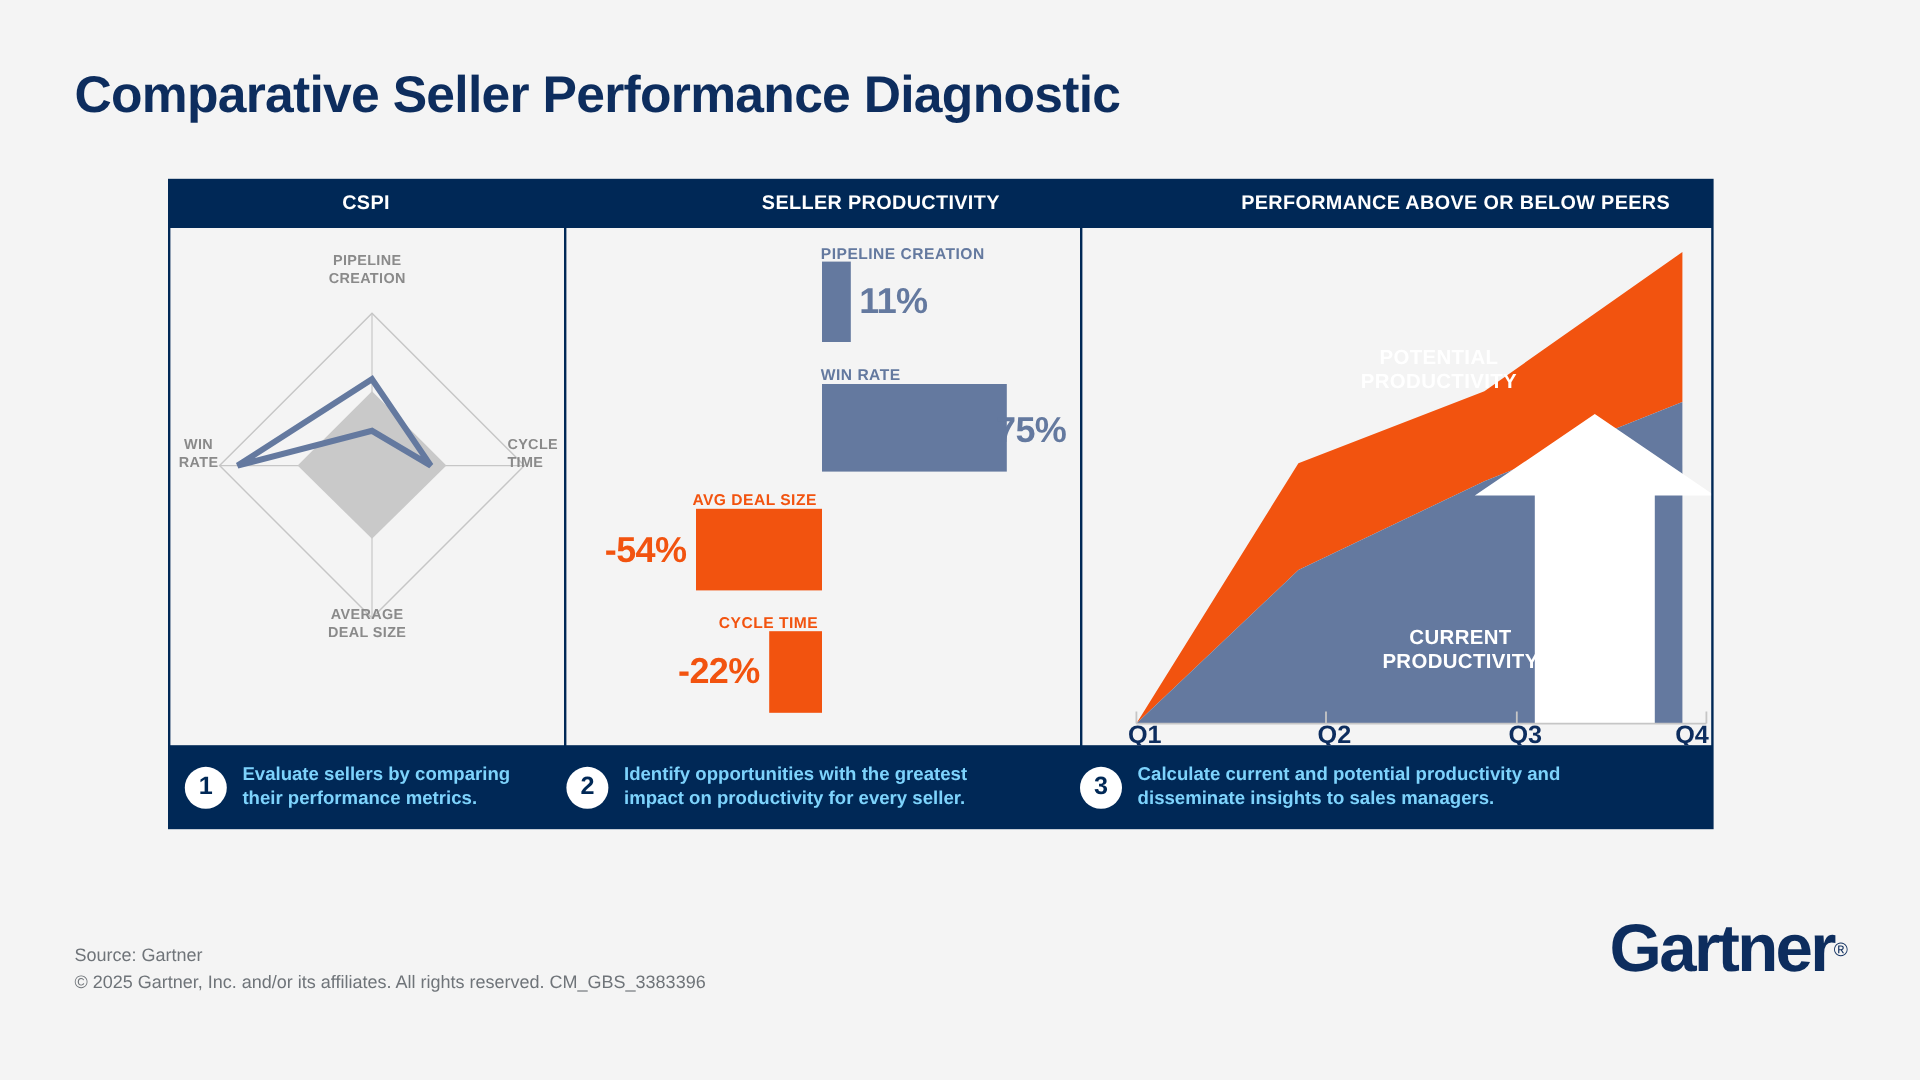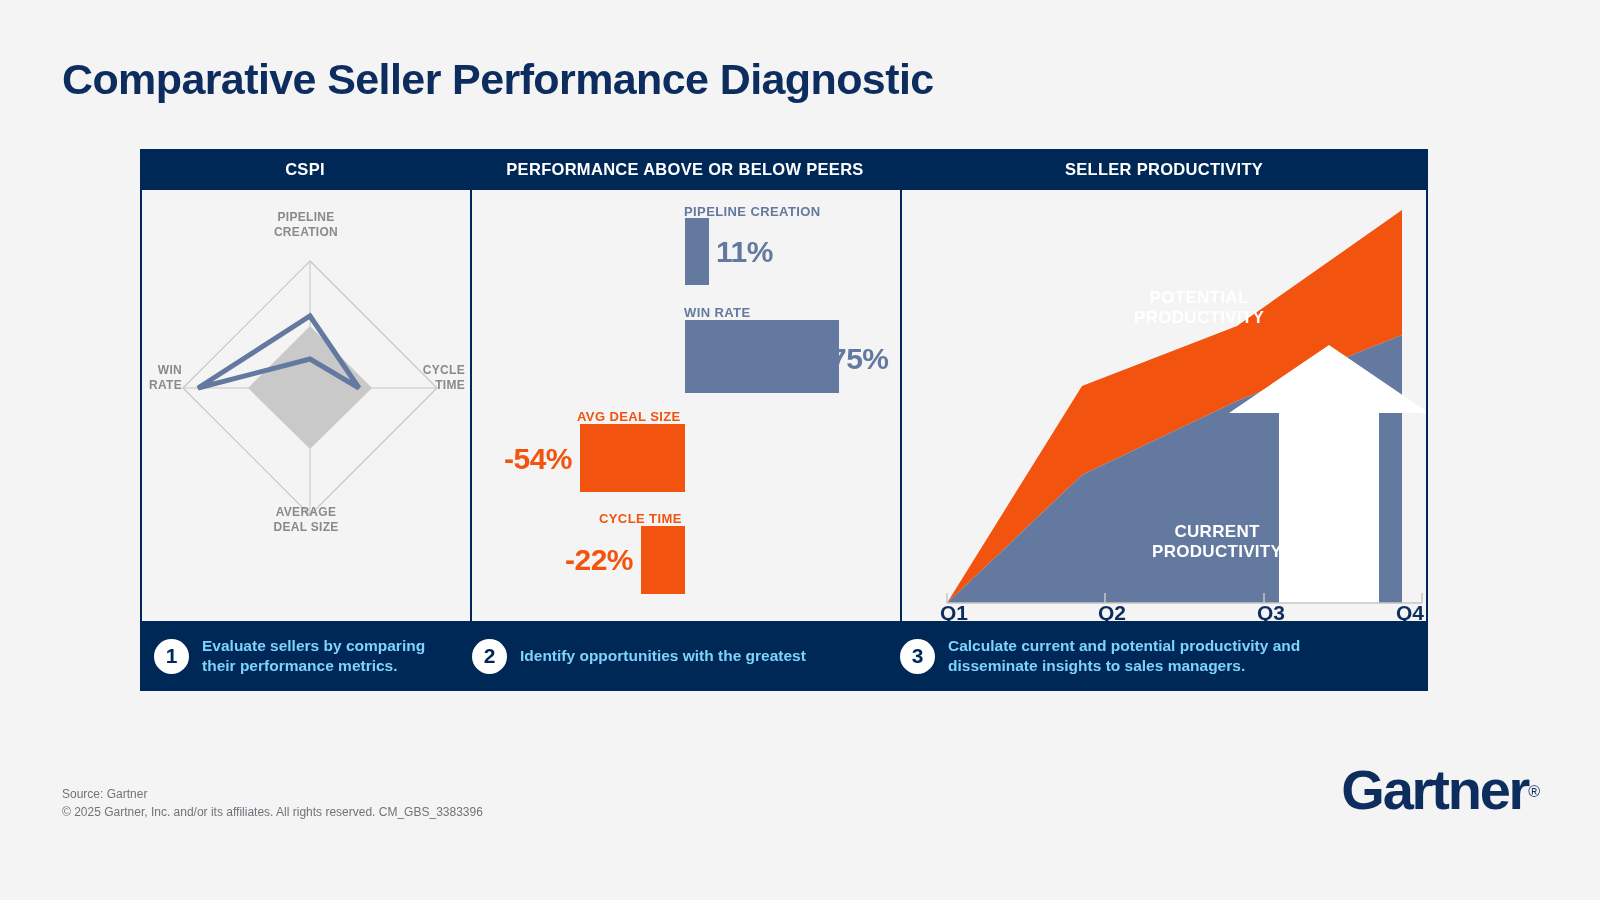--- a/index.html
+++ b/index.html
@@ -124,22 +124,22 @@
     position: absolute;
     color: #8a8a8a;
     font-size: 12px;
     font-weight: bold;
     letter-spacing: 0.3px;
     line-height: 1.22;
     text-align: center;
     white-space: nowrap;
   }
   #radar-label-pipeline { left: 0; right: 0; top: 20px; text-align: center; }
-  #radar-label-cycle    { right: 5px; top: 173px; text-align: right; }
-  #radar-label-win      { left: 7px; top: 173px; text-align: right; }
+  #radar-label-cycle    { right: 5px; top: 173px; text-align: left; }
+  #radar-label-win      { left: 7px; top: 173px; text-align: center; }
   #radar-label-deal     { left: 0; right: 0; top: 315px; text-align: center; }
 
   
   #bars-area { position: absolute; left: 0; top: 0; width: 100%; height: 100%; }
   .bar-group { position: absolute; }
   .bar-caption {
     position: absolute;
     font-size: 13px;
     font-weight: bold;
     letter-spacing: 0.4px;
@@ -179,21 +179,21 @@
     font-weight: bold;
     top: 411px;
   }
 
   
   #source-block {
     position: absolute;
     left: 62px;
     top: 786px;
     color: #6f7479;
-    font-size: 12px;
+    font-size: 15px;
     line-height: 1.48;
   }
   #gartner-logo {
     position: absolute;
     right: 60px;
     top: 757px;
     color: #0d2d5e;
     font-size: 56px;
     font-weight: bold;
     letter-spacing: -2.2px;
@@ -208,22 +208,22 @@
 </style>
 </head>
 <body>
 
 <div id="page-title">Comparative Seller Performance Diagnostic</div>
 
 <div id="figure-frame">
 
   <div id="column-headers">
     <div class="col-header c1">CSPI</div>
+    <div class="col-header c3">SELLER PRODUCTIVITY</div>
     <div class="col-header c2">PERFORMANCE ABOVE OR BELOW PEERS</div>
-    <div class="col-header c3">SELLER PRODUCTIVITY</div>
   </div>
 
   <div id="panels-row">
 
     <div class="panel p1">
       <svg id="radar-svg" width="328" height="431" viewBox="0 0 328 431">
 
         <polygon points="168,71 295,198 168,325 41,198" fill="none" stroke="#c6c6c6" stroke-width="1.2"></polygon>
 
         <line x1="168" y1="71" x2="168" y2="325" stroke="#c6c6c6" stroke-width="1"></line>
@@ -321,20 +321,21 @@
       <div class="step-badge">1</div>
       <div class="step-text">
         <div>Evaluate sellers by comparing</div>
         <div>their performance metrics.</div>
       </div>
     </div>
     <div class="step s2">
       <div class="step-badge">2</div>
       <div class="step-text">
         <div>Identify opportunities with the greatest</div>
+        <div>impact on productivity for every seller.</div>
       </div>
     </div>
     <div class="step s3">
       <div class="step-badge">3</div>
       <div class="step-text">
         <div>Calculate current and potential productivity and</div>
         <div>disseminate insights to sales managers.</div>
       </div>
     </div>
   </div>

